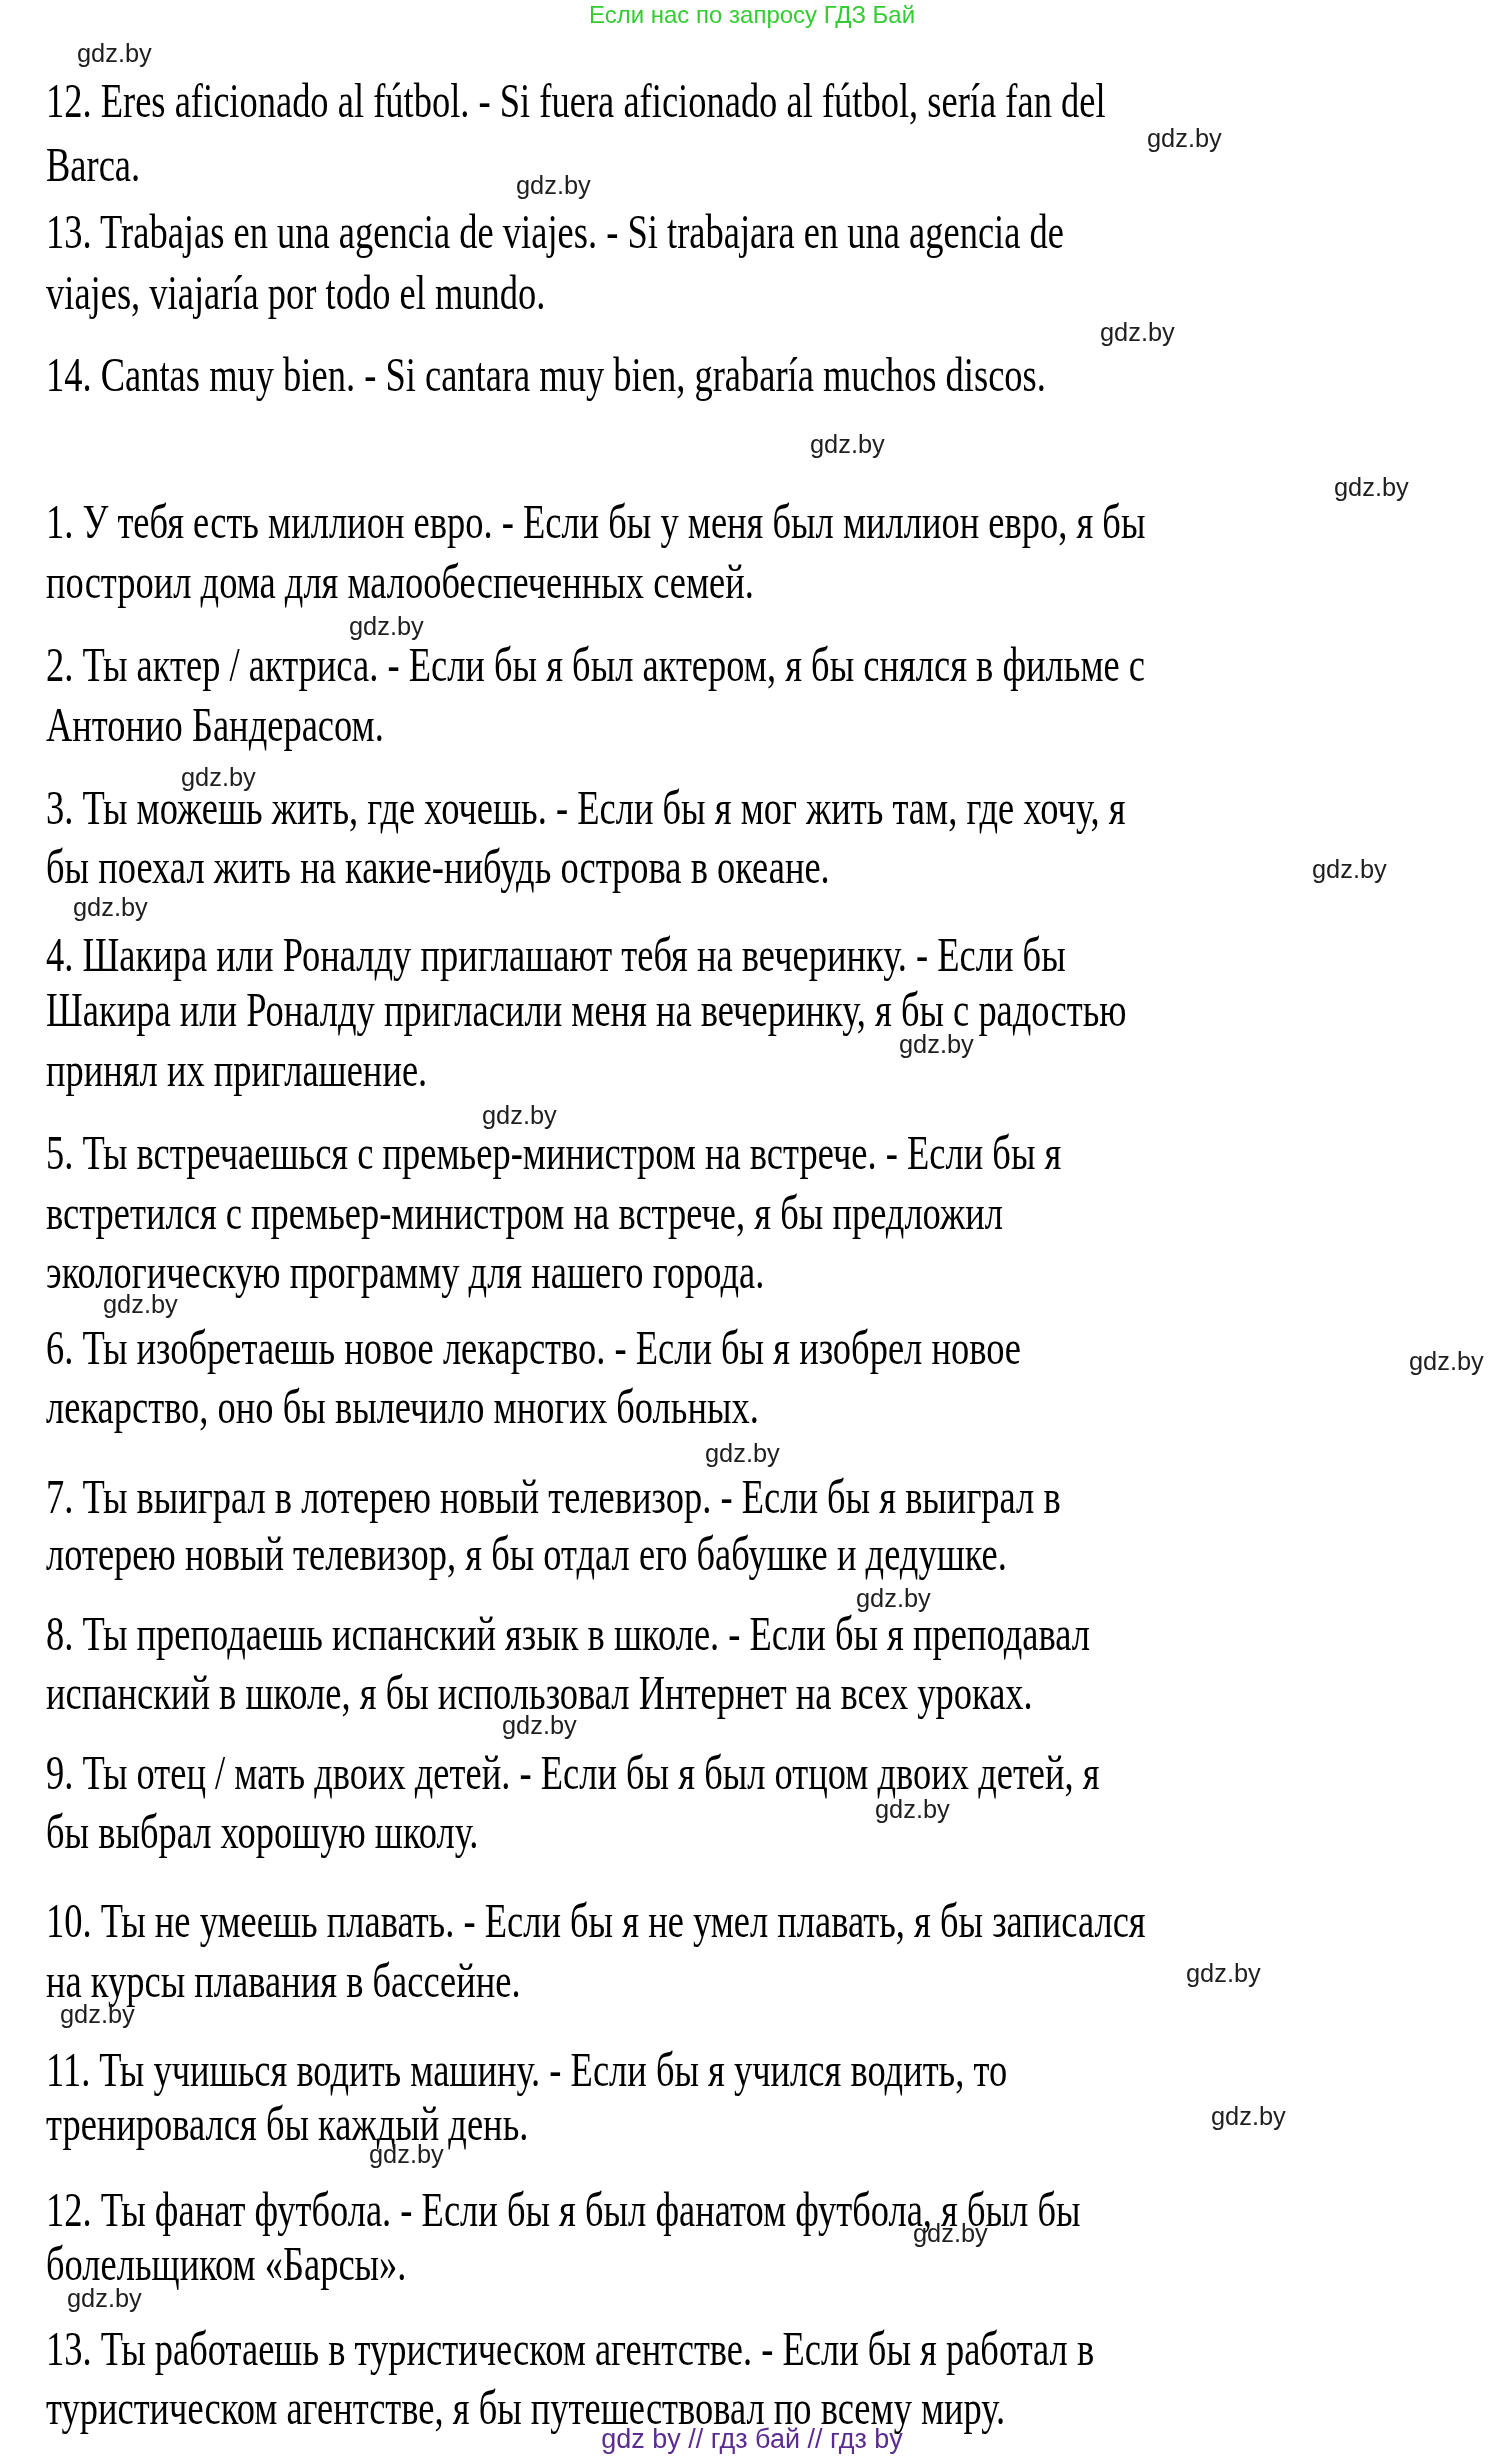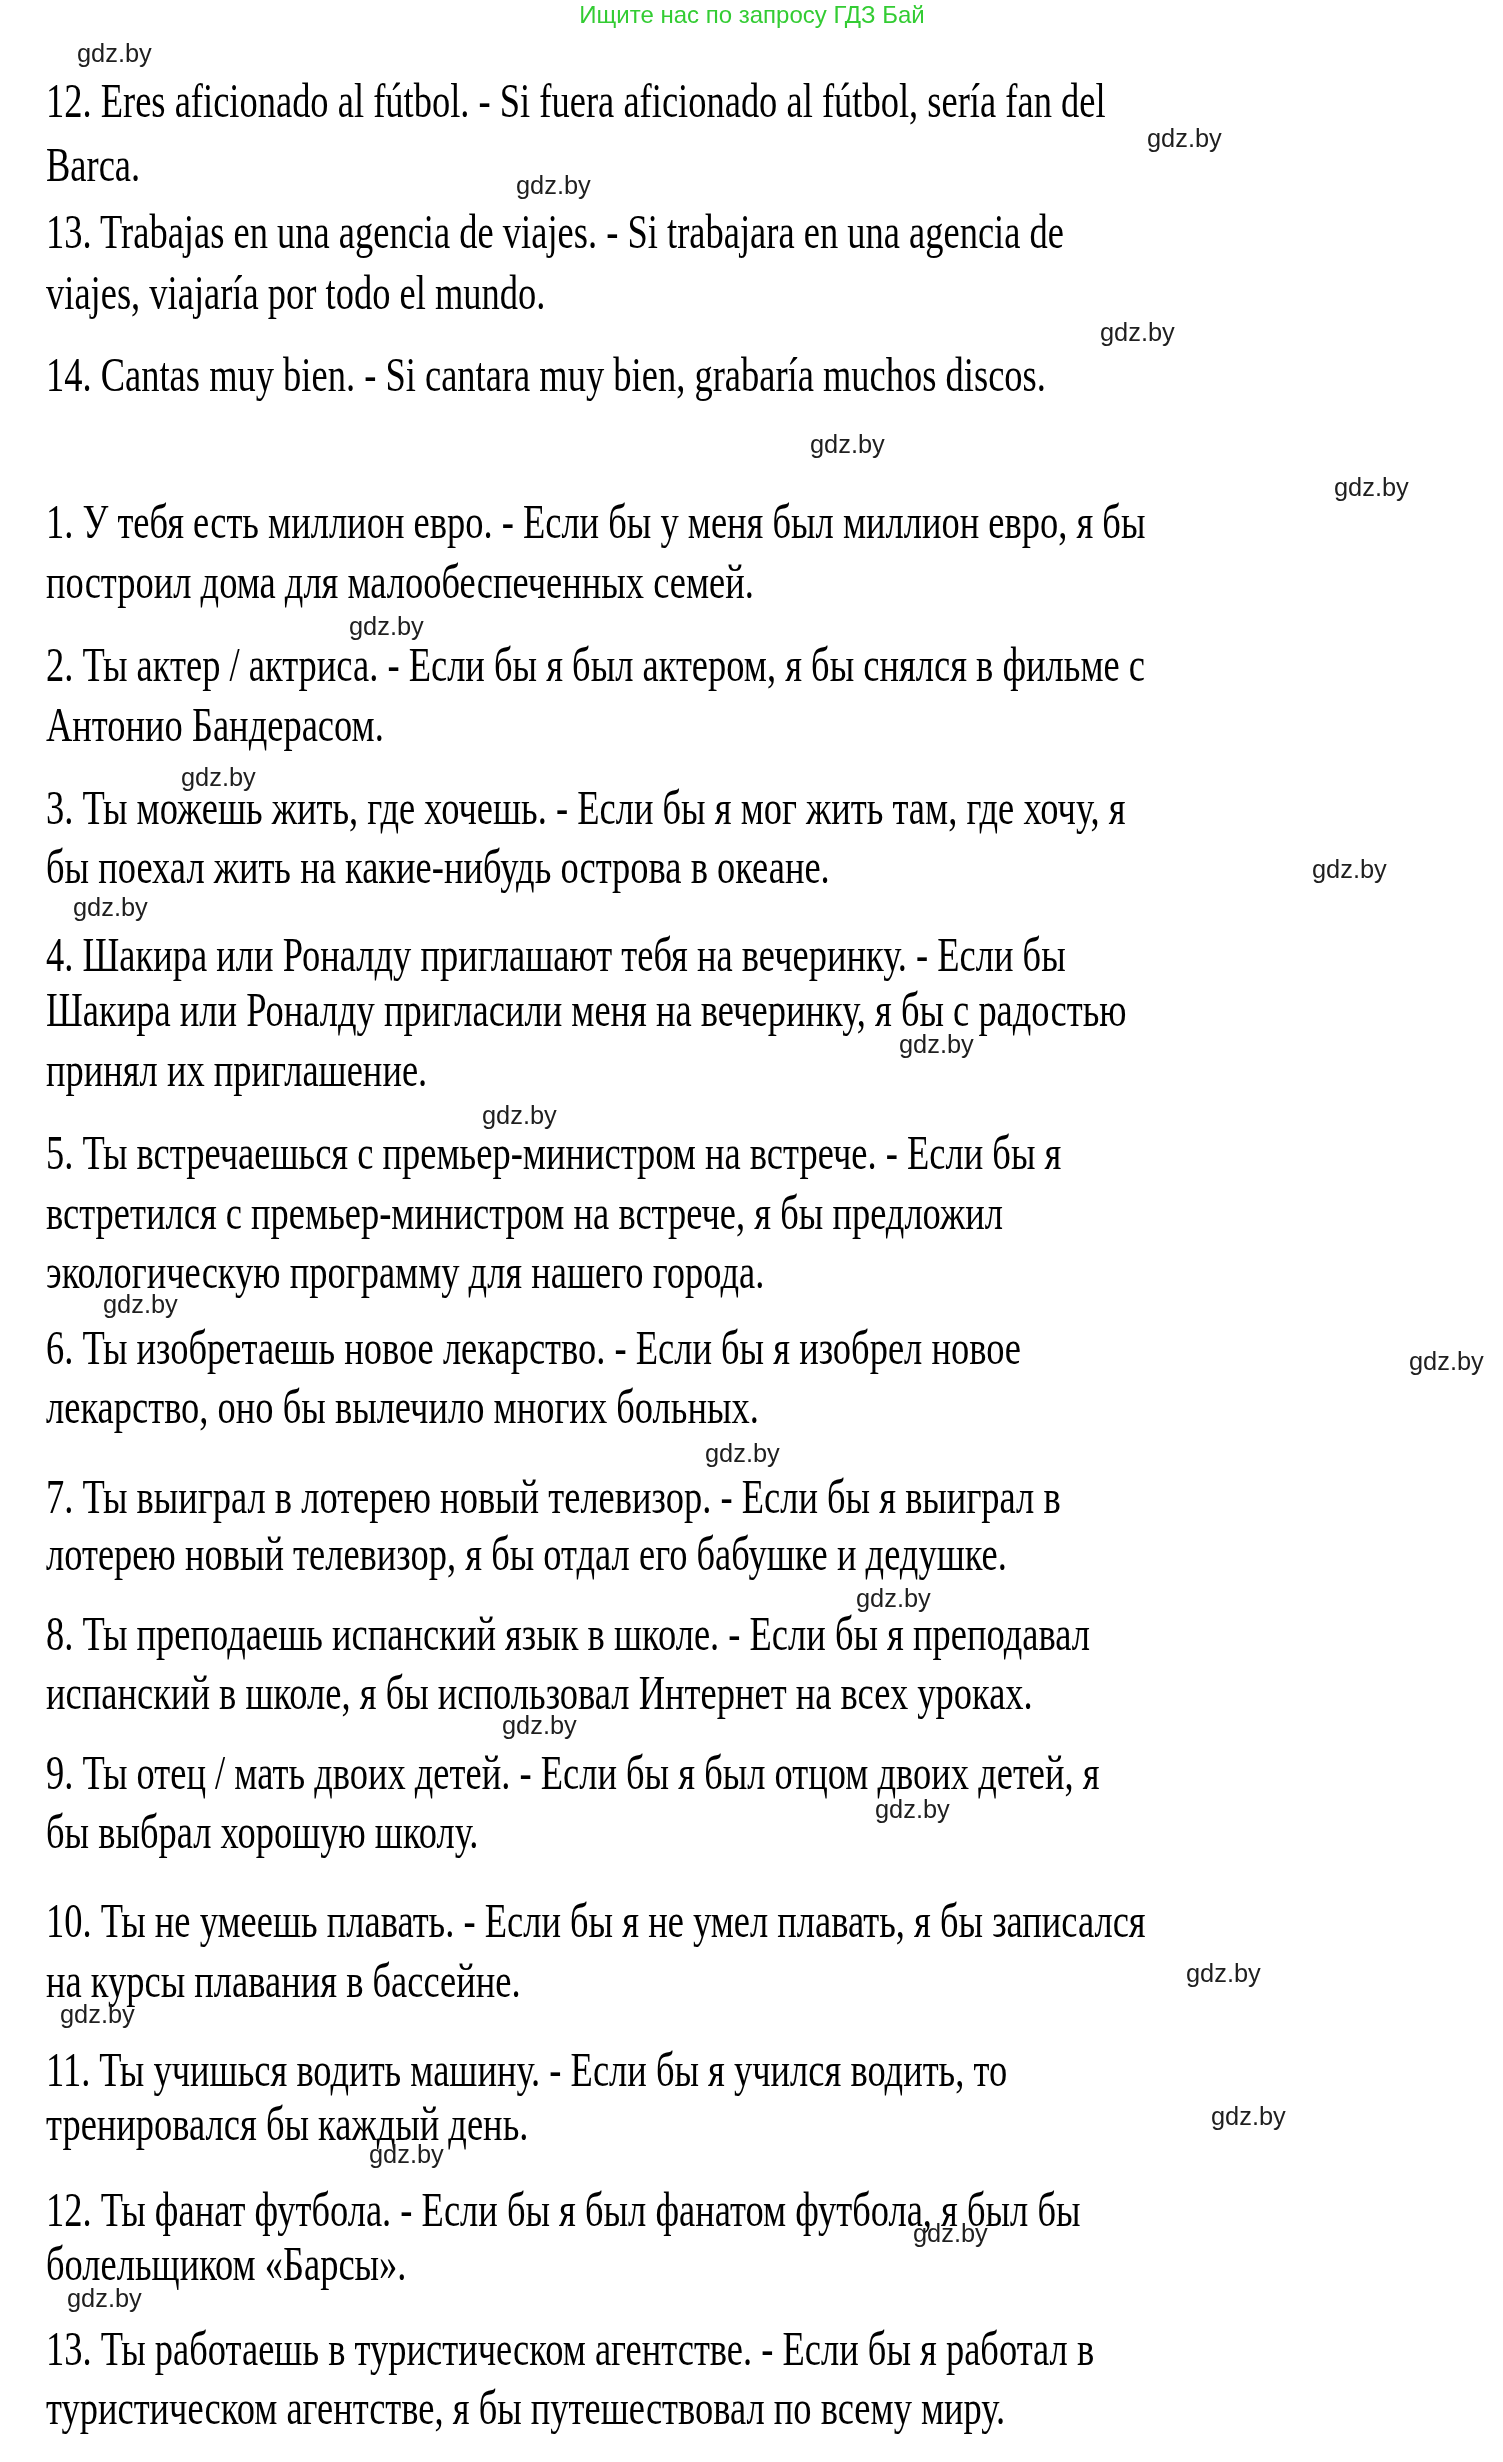--- a/index.html
+++ b/index.html
@@ -55,21 +55,21 @@
     font-family:"Liberation Sans","DejaVu Sans",sans-serif;
     font-size:27px;
     line-height:29px;
     color:var(--purple);
   }
 </style>
 </head>
 <body>
 
 <div class="page">
-  <div class="promo-header">Ищите нас по запросу ГДЗ Бай</div>
+  <div class="promo-header">Если нас по запросу ГДЗ Бай</div>
 
   <div class="line" style="left: 46px; top: 76px;">12. Eres aficionado al fútbol. - Si fuera aficionado al fútbol, sería fan del</div>
     <div class="line" style="left: 46px; top: 140px;">Barca.</div>
     <div class="line" style="left: 46px; top: 207px;">13. Trabajas en una agencia de viajes. - Si trabajara en una agencia de</div>
     <div class="line" style="left: 46px; top: 268px;">viajes, viajaría por todo el mundo.</div>
     <div class="line" style="left: 46px; top: 350px;">14. Cantas muy bien. - Si cantara muy bien, grabaría muchos discos.</div>
     <div class="line" style="left: 46px; top: 497px;">1. У тебя есть миллион евро. - Если бы у меня был миллион евро, я бы</div>
     <div class="line" style="left: 46px; top: 557px;">построил дома для малообеспеченных семей.</div>
     <div class="line" style="left: 46px; top: 640px;">2. Ты актер / актриса. - Если бы я был актером, я бы снялся в фильме с</div>
     <div class="line" style="left: 46px; top: 700px;">Антонио Бандерасом.</div>
@@ -114,14 +114,15 @@
     <div class="watermark" style="left: 705px; top: 1440px;">gdz.by</div>
     <div class="watermark" style="left: 856px; top: 1585px;">gdz.by</div>
     <div class="watermark" style="left: 502px; top: 1712px;">gdz.by</div>
     <div class="watermark" style="left: 875px; top: 1796px;">gdz.by</div>
     <div class="watermark" style="left: 1186px; top: 1960px;">gdz.by</div>
     <div class="watermark" style="left: 60px; top: 2001px;">gdz.by</div>
     <div class="watermark" style="left: 1211px; top: 2103px;">gdz.by</div>
     <div class="watermark" style="left: 369px; top: 2141px;">gdz.by</div>
     <div class="watermark" style="left: 913px; top: 2220px;">gdz.by</div>
     <div class="watermark" style="left: 67px; top: 2285px;">gdz.by</div>
+    <div class="footer-promo">gdz by  //  гдз бай  //  гдз by</div>
 </div>
 
 
 </body></html>

